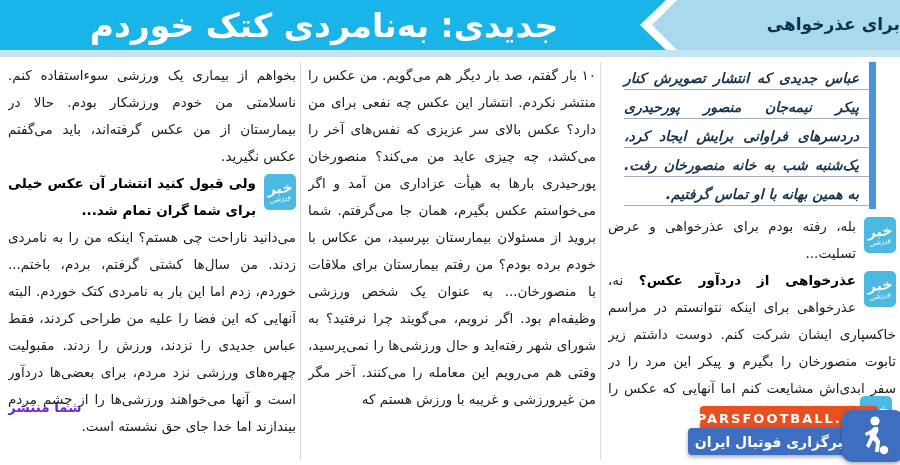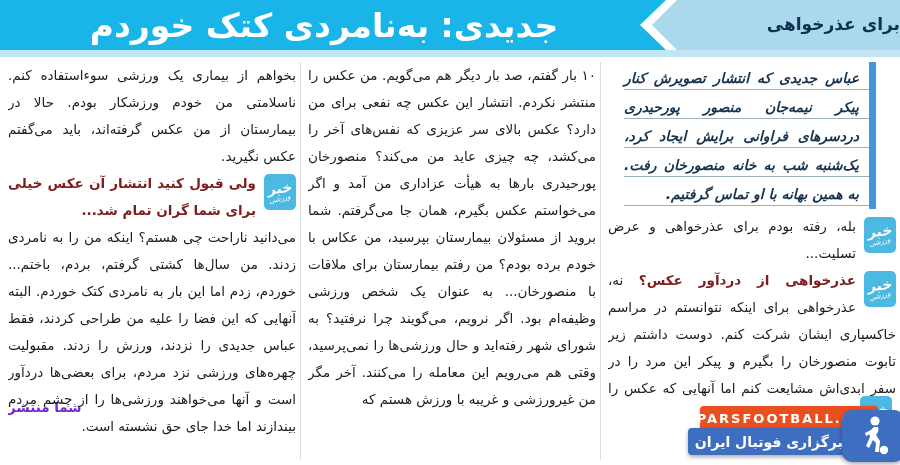--- a/index.html
+++ b/index.html
@@ -48,21 +48,21 @@
   
   .intro {
     border-right:7px solid #4697d9; padding-right:10px; margin-right:20px; margin-left:16px;
     font-weight:bold; font-style:italic; color:#16334e;
     font-size:14px; line-height:29px; padding-top:2px;
     background:repeating-linear-gradient(to bottom, transparent 0 27px, #9fb0bd 27px 28px, transparent 28px 29px);
     margin-bottom:4px;
   }
 
   
-  .q { font-weight:bold; color:#7f1d1d; }
+  .q { font-weight:bold; color:#000000; }
   .qicon {
     float:right; width:32px; height:36px; margin-left:8px; margin-top:4px; margin-bottom:2px;
     background:#4cb9e2; border-radius:5px; color:#ffffff; text-align:center;
     display:flex; flex-direction:column; align-items:center; justify-content:center;
     line-height:1; overflow:hidden;
   }
   .qicon .l1 { font-size:14px; font-weight:bold; transform:rotate(-6deg) skewX(-8deg); }
   .qicon .l2 { font-size:7px; font-style:italic; transform:rotate(-14deg); margin-top:1px; }
 
   .q3-line {

